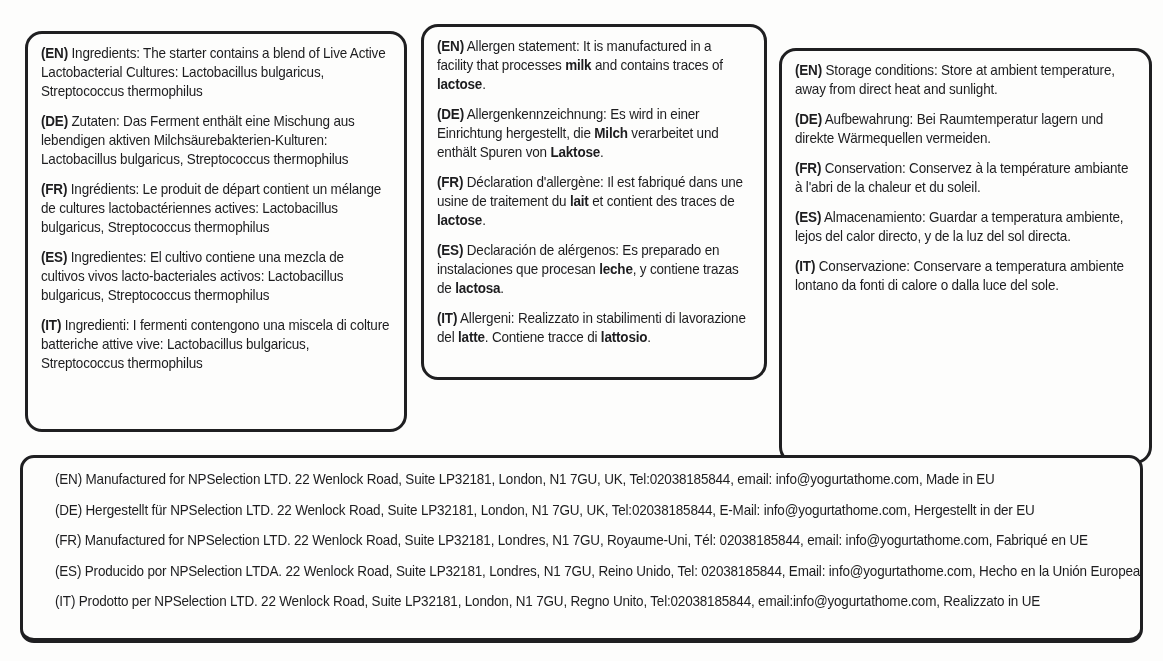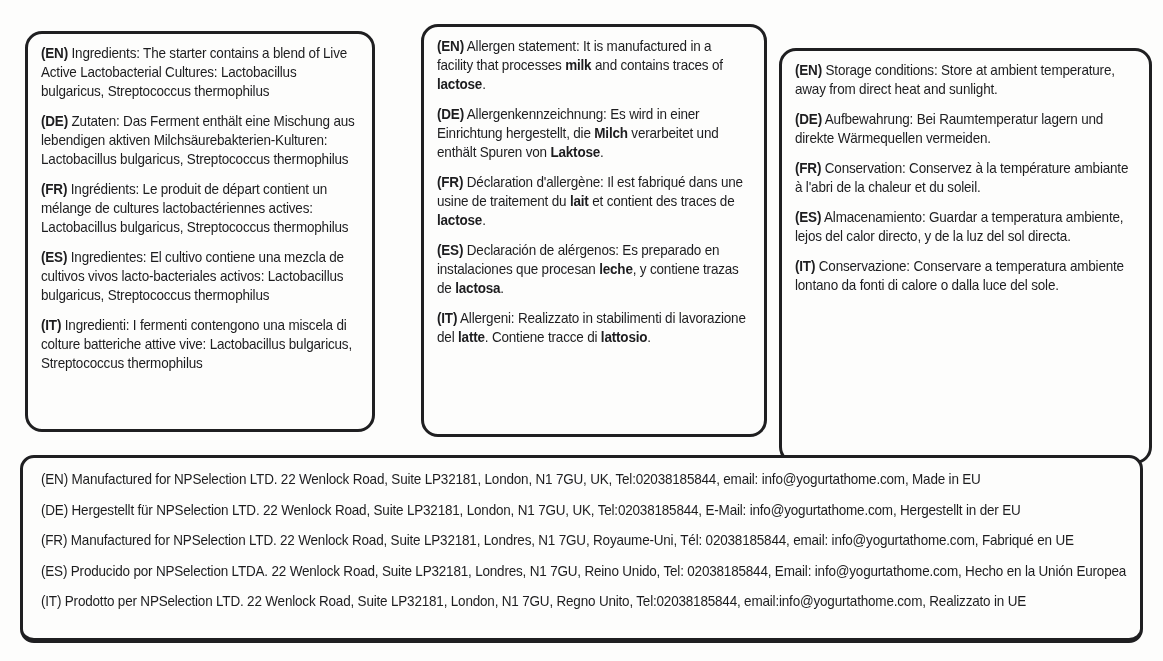--- a/index.html
+++ b/index.html
@@ -30,28 +30,28 @@
     width: 107.5%;
   }
   .para {
     margin: 0 0 11px 0;
     font-size: 14.5px;
     line-height: 19px;
     letter-spacing: -0.2px;
     color: #1d1d1f;
   }
   .para b { font-weight: 700; }
-  #panel-ingredients { left: 25px;  top: 31px; width: 350px; height: 401px; }
-  #panel-allergens   { left: 421px; top: 24px; width: 346px; height: 413px; }
+  #panel-ingredients { left: 25px;  top: 31px; width: 382px; height: 401px; }
+  #panel-allergens   { left: 421px; top: 24px; width: 346px; height: 356px; }
   #panel-storage     { left: 779px; top: 14px; width: 373px; height: 416px; margin-top: 34px; }
   #panel-manufacturer {
     left: 20px; top: 455px; width: 1123px; height: 188px;
     border-radius: 14px;
     border-width: 3px 3px 5px 3px;
-    padding: 12px 18px;
+    padding: 12px 32px;
   }
   #panel-manufacturer .para {
     white-space: nowrap;
     margin: 0 0 11.5px 0;
   }
 </style>
 </head>
 <body>
 
 <div class="sheet">

